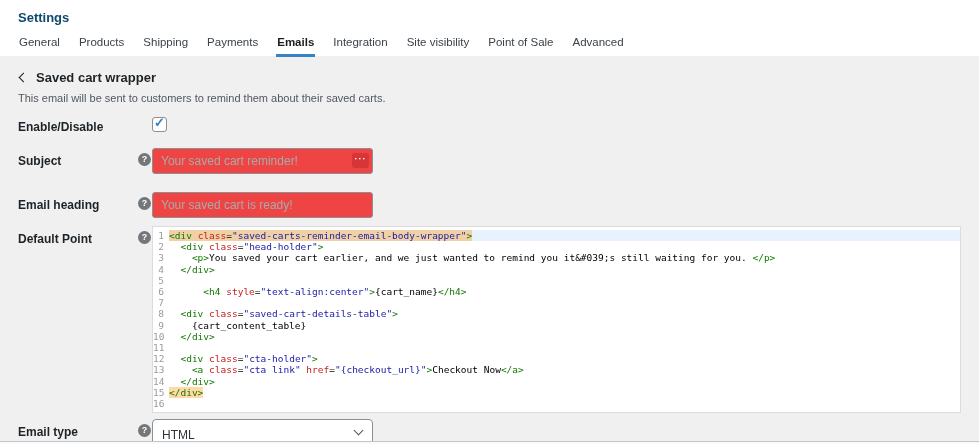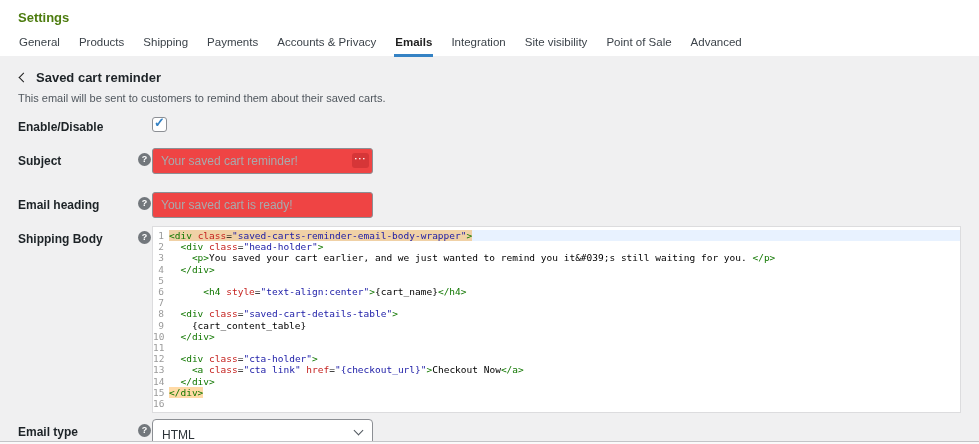--- a/index.html
+++ b/index.html
@@ -2,21 +2,21 @@
 <html><head>
 <meta charset="utf-8">
 <style>
   * { margin:0; padding:0; box-sizing:border-box; }
   html,body { background:#fff; }
   body { font-family:"Liberation Sans", sans-serif; }
   .page { position:relative; width:979px; height:444px; overflow:hidden; background:var(--body_bg,#f0f0f1); }
 
   
   .topbar { background:var(--header_bg,#fff); padding:0 18px; height:56px; }
-  .page-title { font-size:13px; font-weight:700; color:#4d7c0f; padding-top:10px; }
+  .page-title { font-size:13px; font-weight:700; color:#0c4a6e; padding-top:10px; }
   .tabs { display:flex; gap:17px; margin-top:7px; align-items:flex-end; }
   .tab { font-size:11.5px; color:#3c434a; text-decoration:none; padding:4px 1px 9px; cursor:pointer; }
   .tab.active { color:#1e1e1e; font-weight:700; border-bottom:3px solid var(--accent,#3582c4); padding-bottom:6px; }
 
   
   .content { padding:12px 18px 0; }
   .back-row { display:flex; align-items:center; gap:9px; height:18px; margin-bottom:6px; cursor:pointer; }
   .chev-left { width:7px; height:7px; border-left:1.6px solid #1e1e1e; border-bottom:1.6px solid #1e1e1e; transform:rotate(45deg); margin-left:2px; }
   .back-title { font-size:13px; font-weight:700; color:#1d2327; }
   .desc { font-size:11px; color:#50575e; margin-top:4px; }
@@ -71,34 +71,33 @@
 
 <div class="page">
 
   <header class="topbar">
     <h1 class="page-title">Settings</h1>
     <nav class="tabs">
         <a class="tab">General</a>
         <a class="tab">Products</a>
         <a class="tab">Shipping</a>
         <a class="tab">Payments</a>
-        <a class="tab">Accounts &amp; Privacy</a>
         <a class="tab active">Emails</a>
         <a class="tab">Integration</a>
         <a class="tab">Site visibility</a>
         <a class="tab">Point of Sale</a>
         <a class="tab">Advanced</a>
       </nav>
   </header>
 
   <main class="content">
 
     <div class="back-row">
       <span class="chev-left"></span>
-      <span class="back-title">Saved cart reminder</span>
+      <span class="back-title">Saved cart wrapper</span>
     </div>
 
     <p class="desc">This email will be sent to customers to remind them about their saved carts.</p>
 
     <div class="form">
 
       <div class="row r-enable">
         <div class="row-label">Enable/Disable</div>
         <div class="row-help"></div>
         <div class="cb-wrap">
@@ -123,21 +122,21 @@
         <div class="row-label">Email heading</div>
         <div class="row-help">
             <span class="help-tip">?</span>
           </div>
         <div class="input-wrap">
           <input class="text-input no-badge" type="text" placeholder="Your saved cart is ready!" style="">
         </div>
       </div>
 
       <div class="row r-body">
-        <div class="row-label">Shipping Body</div>
+        <div class="row-label">Default Point</div>
         <div class="row-help">
             <span class="help-tip">?</span>
           </div>
         <div class="editor">
           <div>
               <div class="cm-line">
                 <span class="ln">1</span>
                 <span class="code active"><span class="match"><span class="tk-tag">&lt;div</span> <span class="tk-attr">class</span>=<span class="tk-str">"saved-carts-reminder-email-body-wrapper"</span><span class="tk-tag">&gt;</span></span></span>
               </div>
               <div class="cm-line">

